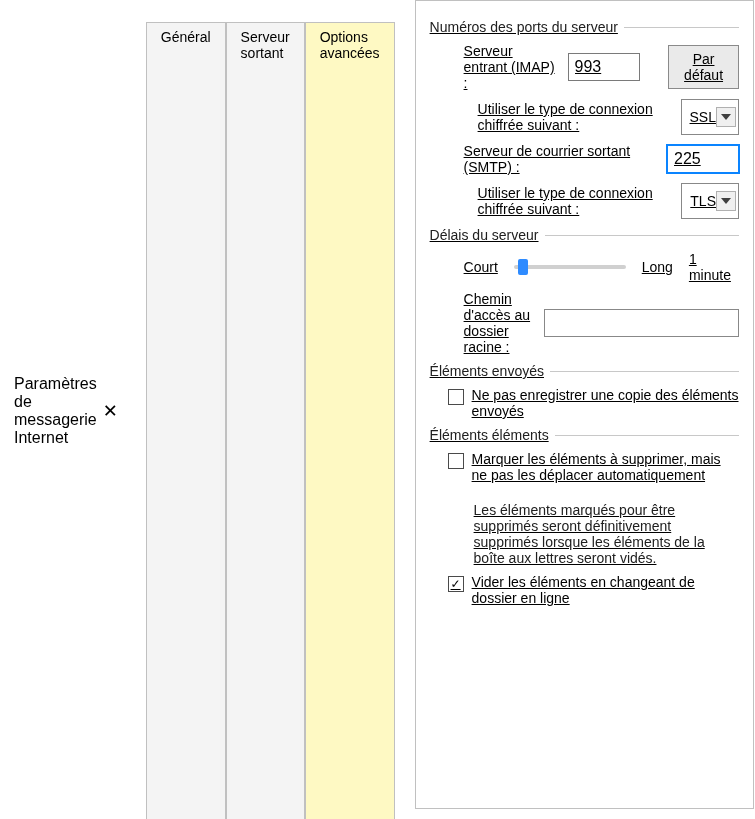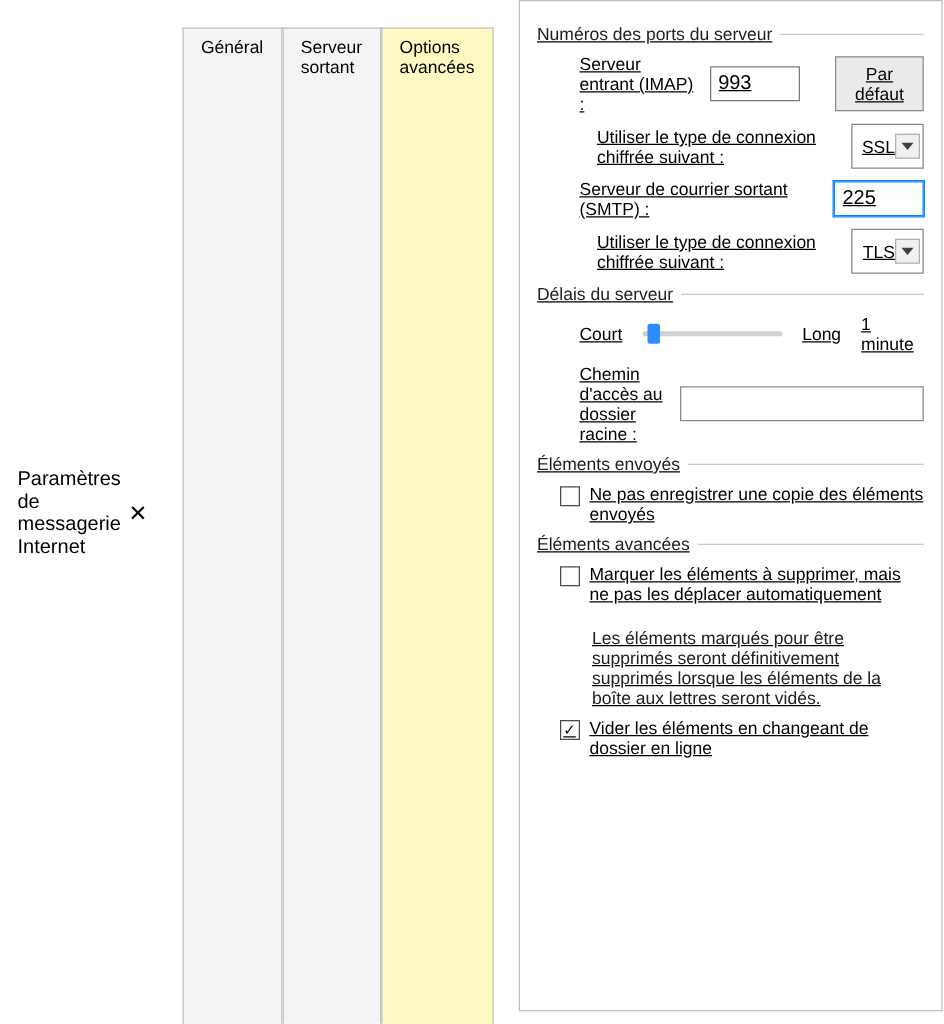--- a/index.html
+++ b/index.html
@@ -264,21 +264,21 @@
     <div class="group-label">
       <span>Éléments envoyés</span>
       <span class="line"></span>
     </div>
     <div class="checkbox-row">
       <span class="fake-check"></span>
       <span>Ne pas enregistrer une copie des éléments envoyés</span>
     </div>
 
     <div class="group-label">
-      <span>Éléments avancées</span>
+      <span>Éléments éléments</span>
       <span class="line"></span>
     </div>
     <div class="checkbox-row">
       <span class="fake-check"></span>
       <span>Marquer les éléments à supprimer, mais ne pas les déplacer automatiquement</span>
     </div>
     <div class="helper-text">Les éléments marqués pour être supprimés seront définitivement supprimés lorsque les éléments de la boîte aux lettres seront vidés.</div>
     <div class="checkbox-row">
       <span class="fake-check checked"></span>
       <span>Vider les éléments en changeant de dossier en ligne</span>

